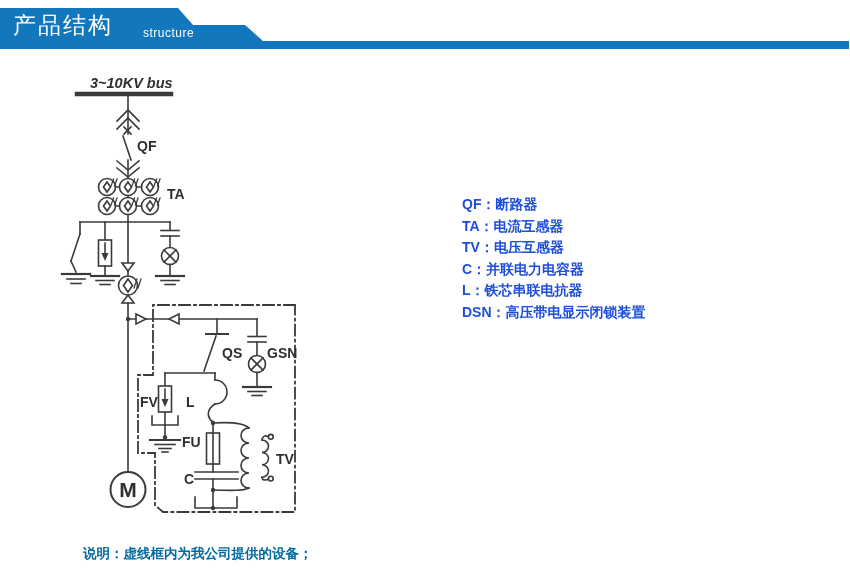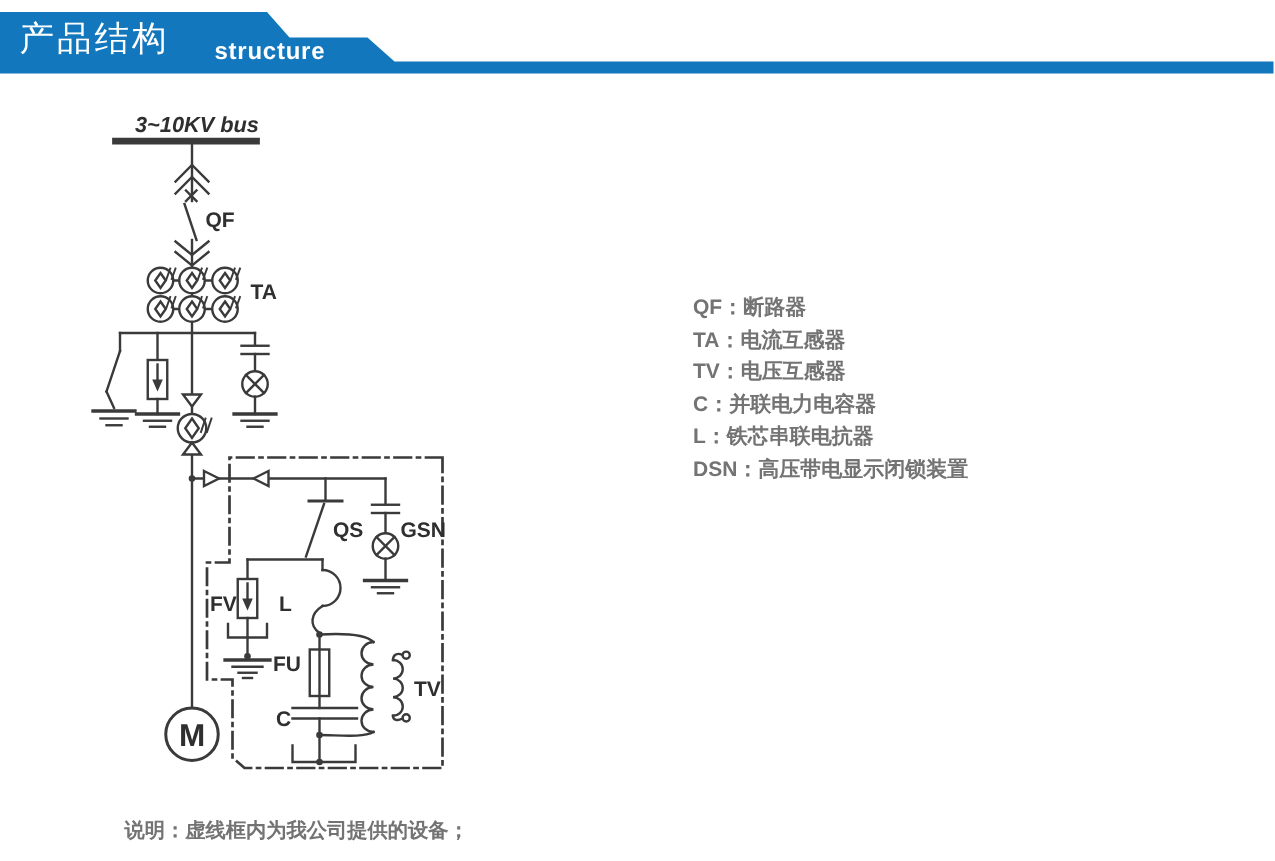--- a/index.html
+++ b/index.html
@@ -13,34 +13,34 @@
   .page{position:relative;width:850px;height:574px;}
   .layer{position:absolute;left:0;top:0;}
   
   .hdr-title{
     position:absolute;left:13px;top:12px;
     font-size:23px;font-weight:normal;color:#ffffff;letter-spacing:2px;
     line-height:1.2;white-space:nowrap;
   }
   .hdr-sub{
     position:absolute;left:143px;top:26px;
-    font-size:16px;font-weight:bold;color:#ffffff;letter-spacing:0.5px;
+    font-size:12px;font-weight:normal;color:#ffffff;letter-spacing:0.5px;
     white-space:nowrap;
     text-align:center;
   }
   
   .legend{
     position:absolute;left:462px;top:194px;
-    font-size:14px;font-weight:bold;color:#737373;
+    font-size:14px;font-weight:bold;color:#1d4ed8;
   }
   .legend .li{line-height:21.6px;white-space:nowrap;}
   
   .note{
     position:absolute;left:83px;top:545px;
-    font-size:13.5px;font-weight:bold;color:#737373;white-space:nowrap;
+    font-size:13.5px;font-weight:bold;color:#0369a1;white-space:nowrap;
   }
   svg text{font-family:"Liberation Sans", sans-serif;}
 </style>
 </head>
 <body>
 
 <div class="page">
 
   <svg class="layer" width="850" height="574" viewBox="0 0 850 574">
 

